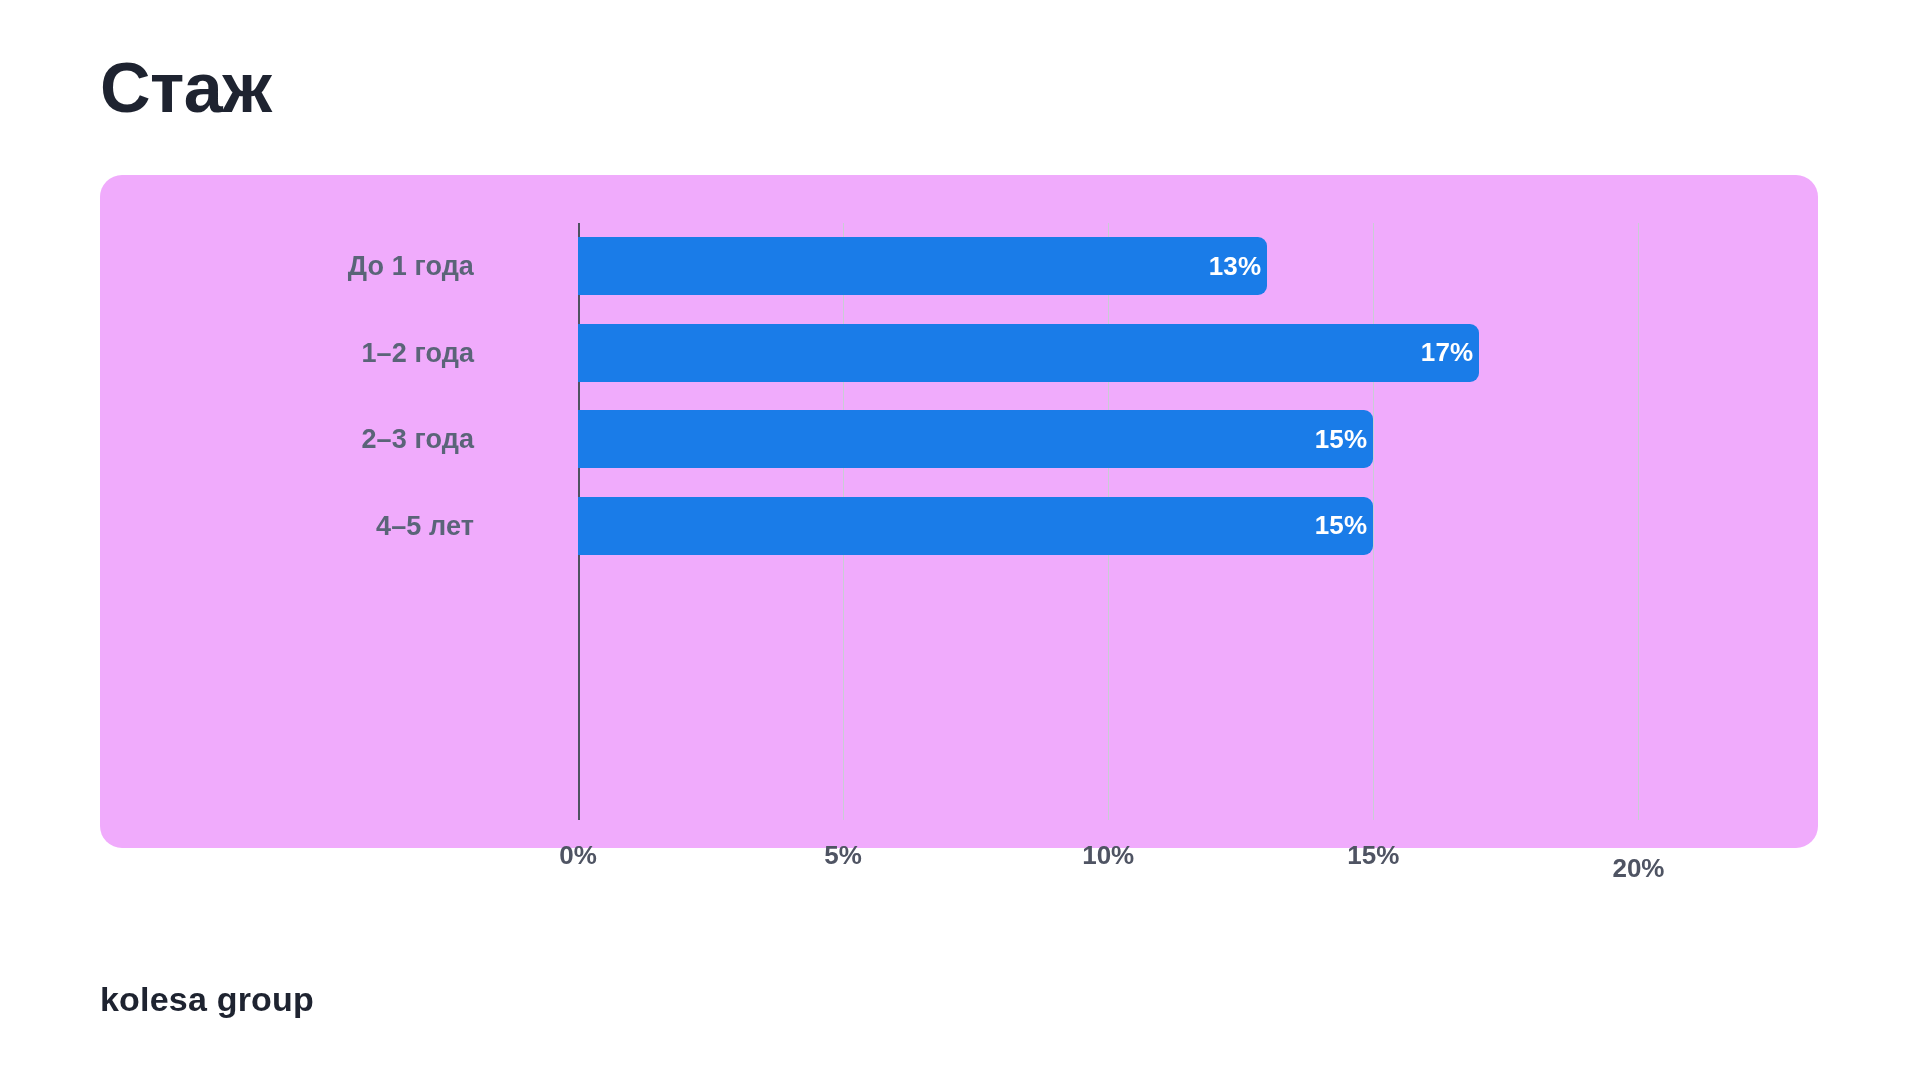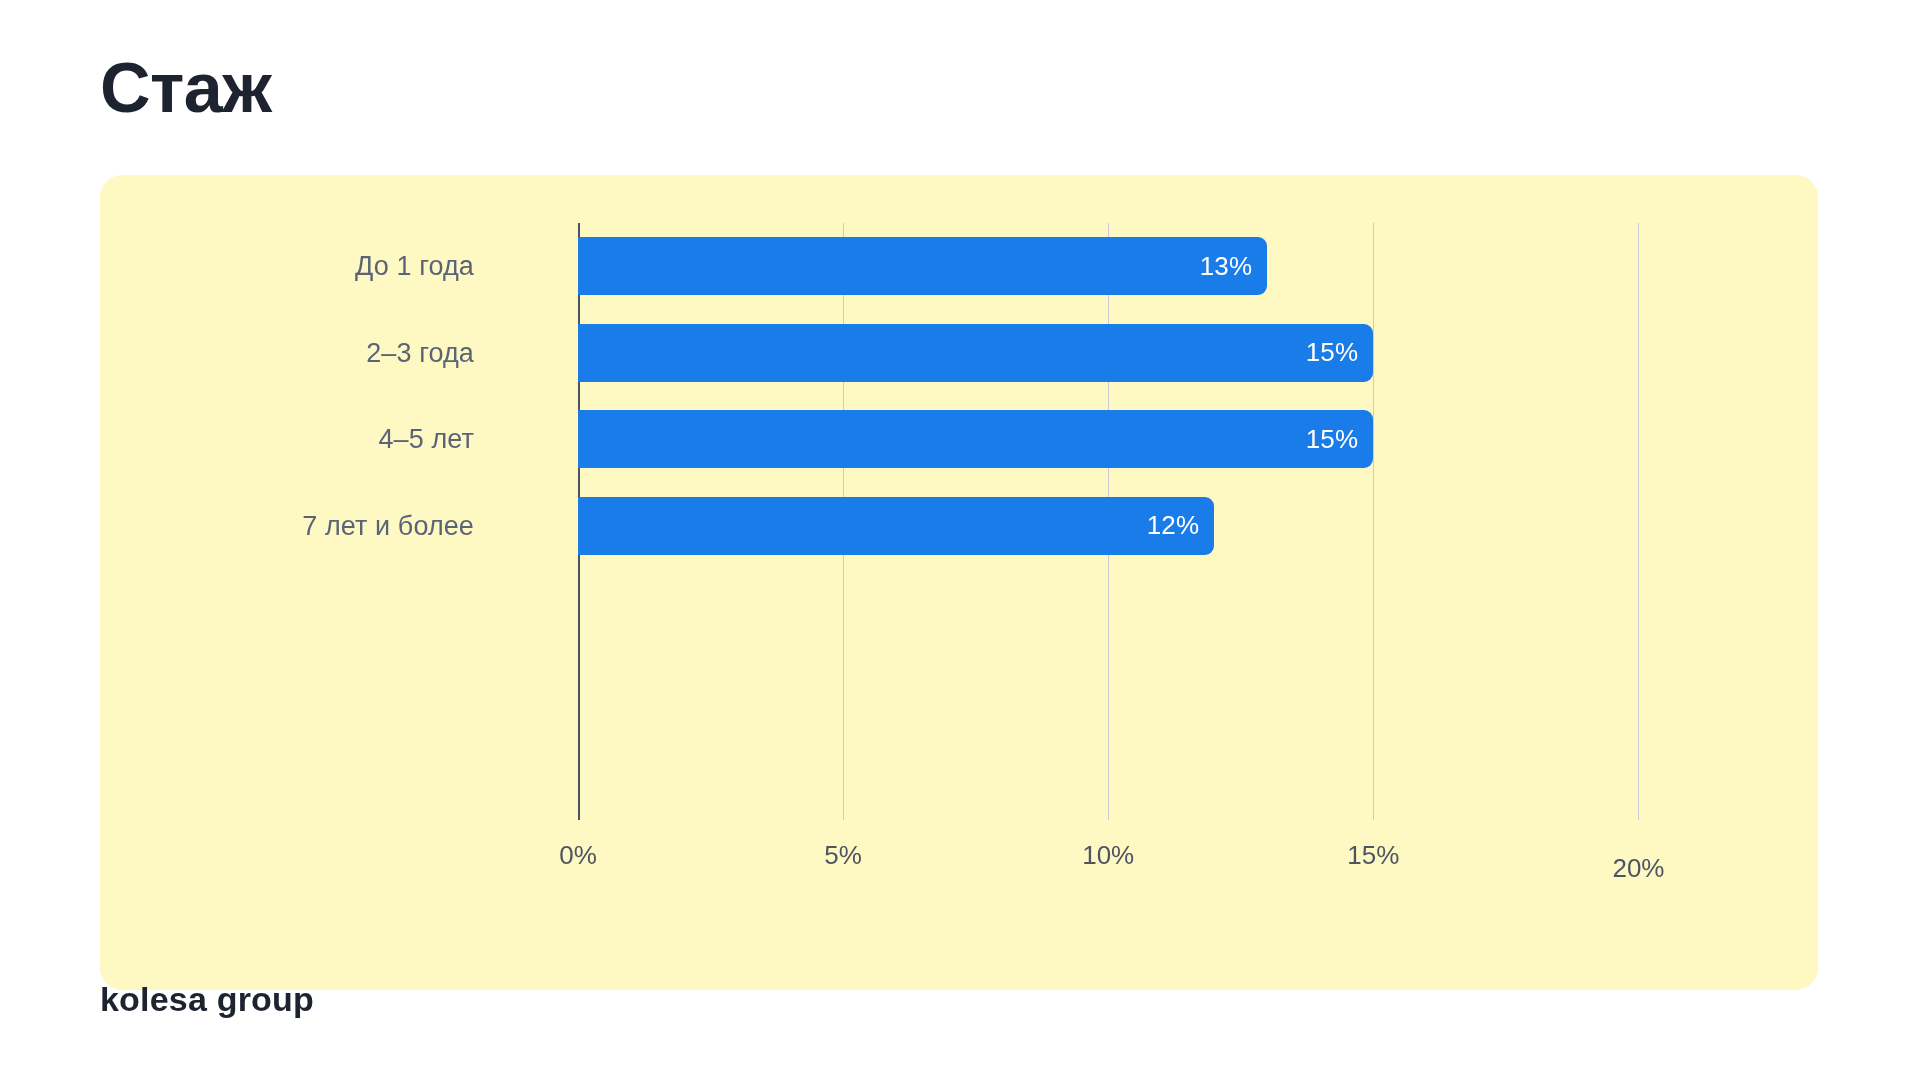--- a/index.html
+++ b/index.html
@@ -35,23 +35,24 @@
     line-height: 1.15;
     white-space: nowrap;
   }
 
   
   .chart-card {
     position: absolute;
     left: 100px;
     top: 175px;
     width: 1718px;
-    height: 815px;
-    background: #fef9c3;
+    height: 673px;
+    background: #f0abfc;
     border-radius: 22px;
+    font-weight: bold;
   }
 
   .plot {
     position: absolute;
     left: 0;
     top: 0;
     width: 100%;
     height: 100%;
   }
 
@@ -113,21 +114,21 @@
     background: #1a7ce8;
     border-top-right-radius: 9px;
     border-bottom-right-radius: 9px;
     display: flex;
     align-items: center;
     justify-content: flex-end;
   }
   .bar-value {
     color: #ffffff;
     font-size: 26px;
-    padding-right: 15px;
+    padding-right: 6px;
     white-space: nowrap;
     letter-spacing: 0.2px;
   }
 
   
   .xaxis {
     position: absolute;
     left: 0;
     top: 645px;
     width: 100%;
@@ -176,40 +177,40 @@
       <div class="rows">
           <div class="row">
             <div class="row-label">До 1 года</div>
             <div class="bar-track">
               <div class="bar" style="width: 689.302px; background: rgb(26, 124, 232);">
                 <span class="bar-value">13%</span>
               </div>
             </div>
           </div>
           <div class="row">
+            <div class="row-label">1–2 года</div>
+            <div class="bar-track">
+              <div class="bar" style="width: 901.395px; background: rgb(26, 124, 232);">
+                <span class="bar-value">17%</span>
+              </div>
+            </div>
+          </div>
+          <div class="row">
             <div class="row-label">2–3 года</div>
             <div class="bar-track">
               <div class="bar" style="width: 795.349px; background: rgb(26, 124, 232);">
                 <span class="bar-value">15%</span>
               </div>
             </div>
           </div>
           <div class="row">
             <div class="row-label">4–5 лет</div>
             <div class="bar-track">
               <div class="bar" style="width: 795.349px; background: rgb(26, 124, 232);">
                 <span class="bar-value">15%</span>
-              </div>
-            </div>
-          </div>
-          <div class="row">
-            <div class="row-label">7 лет и более</div>
-            <div class="bar-track">
-              <div class="bar" style="width: 636.279px; background: rgb(26, 124, 232);">
-                <span class="bar-value">12%</span>
               </div>
             </div>
           </div>
         </div>
 
       <div class="xaxis">
           <div class="xtick" style="left: 478px;">0%</div>
           <div class="xtick" style="left: 743.116px;">5%</div>
           <div class="xtick" style="left: 1008.23px;">10%</div>
           <div class="xtick" style="left: 1273.35px;">15%</div>

